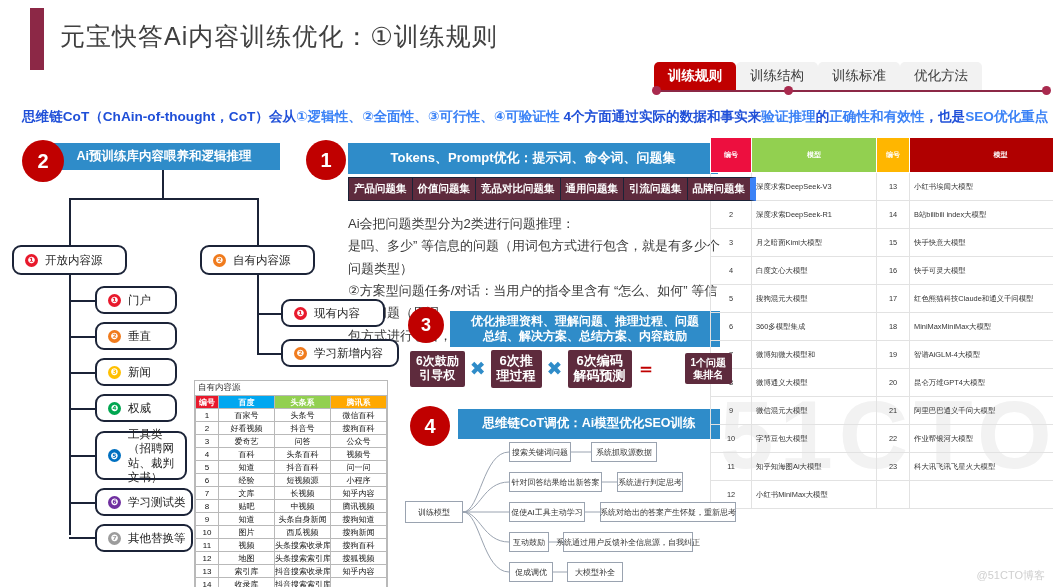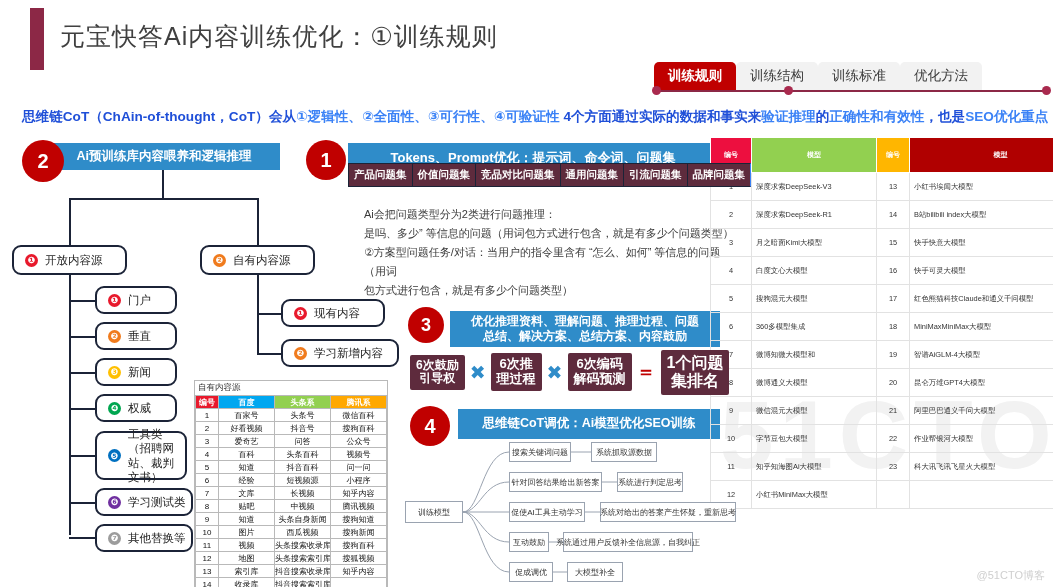--- a/index.html
+++ b/index.html
@@ -51,27 +51,27 @@
   table.mini{border-collapse:collapse;width:100%;table-layout:fixed;}
   table.mini td,table.mini th{border:1px solid #b9b9b9;font-size:8px;text-align:center;
         padding:0;height:12px;color:#111;overflow:hidden;white-space:nowrap;}
   table.mini th{color:#fff;font-weight:bold;font-size:8px;}
   th.h-no{background:#e8192c;width:22px;}
   th.h-bd{background:#00a7f0;}
   th.h-tt{background:#92d050;}
   th.h-tx{background:#ffa800;}
 
   
-  .chips{position:absolute;left:348px;top:163px;display:flex;z-index:4;}
+  .chips{position:absolute;left:348px;top:177px;display:flex;z-index:4;}
   .chip{background:#5e2b3d;color:#fff;font-size:10.5px;font-weight:bold;
         padding:4px 5px;border:1px solid #1b2337;border-right:none;white-space:nowrap;}
-  .chip:last-child{border-right:1px solid #3b82f6;}
-
-  
-  .para{position:absolute;left:348px;top:205px;width:372px;font-size:11px;color:#3a3a3a;line-height:1.72;margin-left:16px;}
+  .chip:last-child{border-right:6px solid #3b82f6;}
+
+  
+  .para{position:absolute;left:348px;top:213px;width:372px;font-size:13px;color:#3a3a3a;line-height:1.72;}
 
   
   .formula{position:absolute;left:410px;top:350px;display:flex;align-items:center;z-index:4;}
   .fbox{background:#5e2b3d;color:#fff;font-weight:bold;text-align:center;line-height:1.15;
         padding:4px 6px;border-radius:2px;}
   .fop{color:#2f8cc9;font-size:19px;font-weight:bold;margin:0 5px;}
   .fop.eq{color:#c00000;}
 
   
   .mm{position:absolute;left:405px;top:440px;width:345px;height:147px;}
@@ -327,21 +327,21 @@
     <div class="fbox" style="font-size:13px;">
       <div>6次推</div>
       <div>理过程</div>
     </div>
     <div class="fop">✖</div>
     <div class="fbox" style="font-size:13px;">
       <div>6次编码</div>
       <div>解码预测</div>
     </div>
     <div class="fop eq">＝</div>
-    <div class="fbox" style="font-size:16px;">
+    <div class="fbox" style="font-size:10px;margin-left:24px;">
       <div>1个问题</div>
       <div>集排名</div>
     </div>
   </div>
 
   <div class="banner" style="left:458px;top:409px;width:262px;height:30px;font-size:12.5px;">思维链CoT调优：Ai模型优化SEO训练</div>
 
   <div class="mm">
     <svg width="345" height="147">
       <g stroke="#9aa3b0" stroke-width="1" fill="none">

